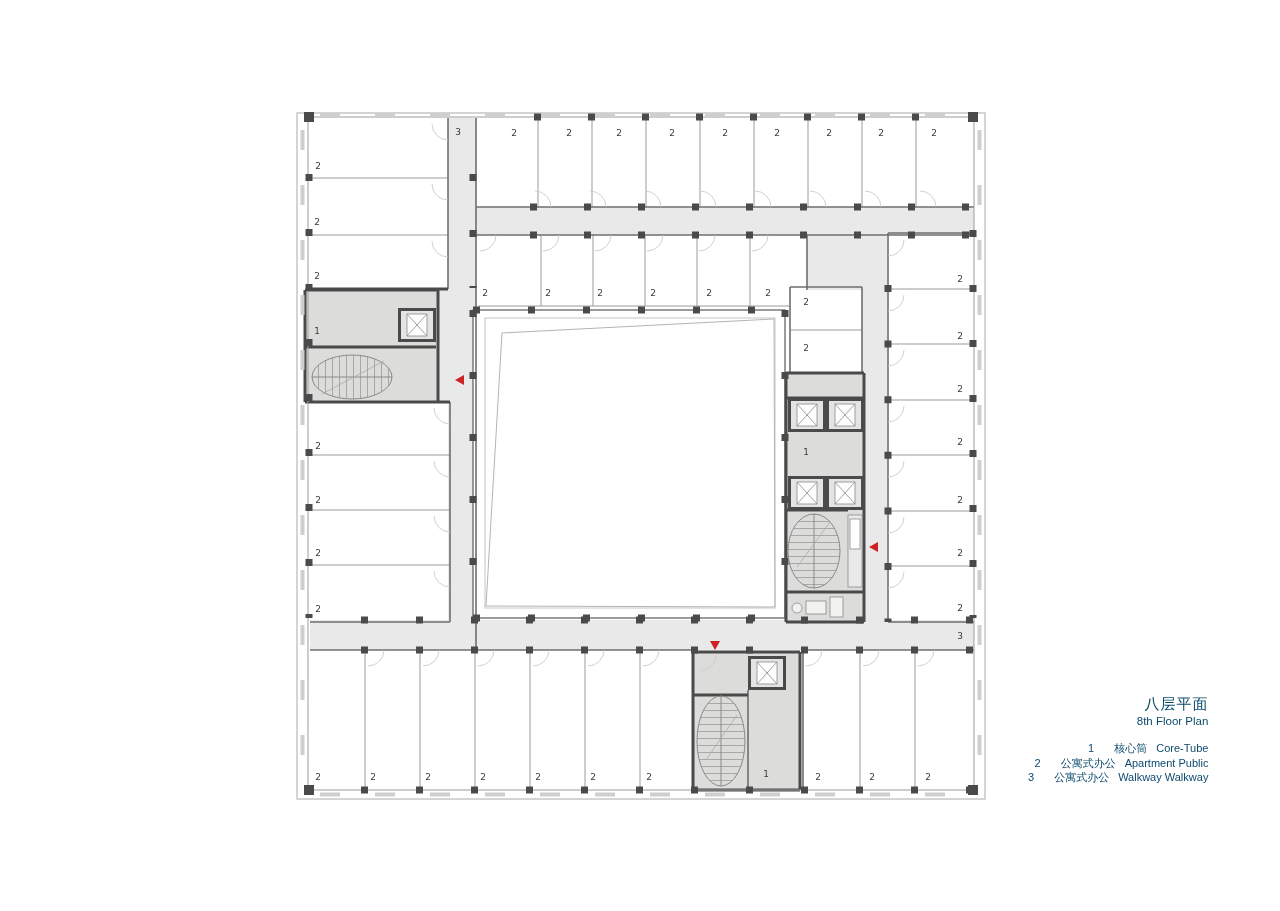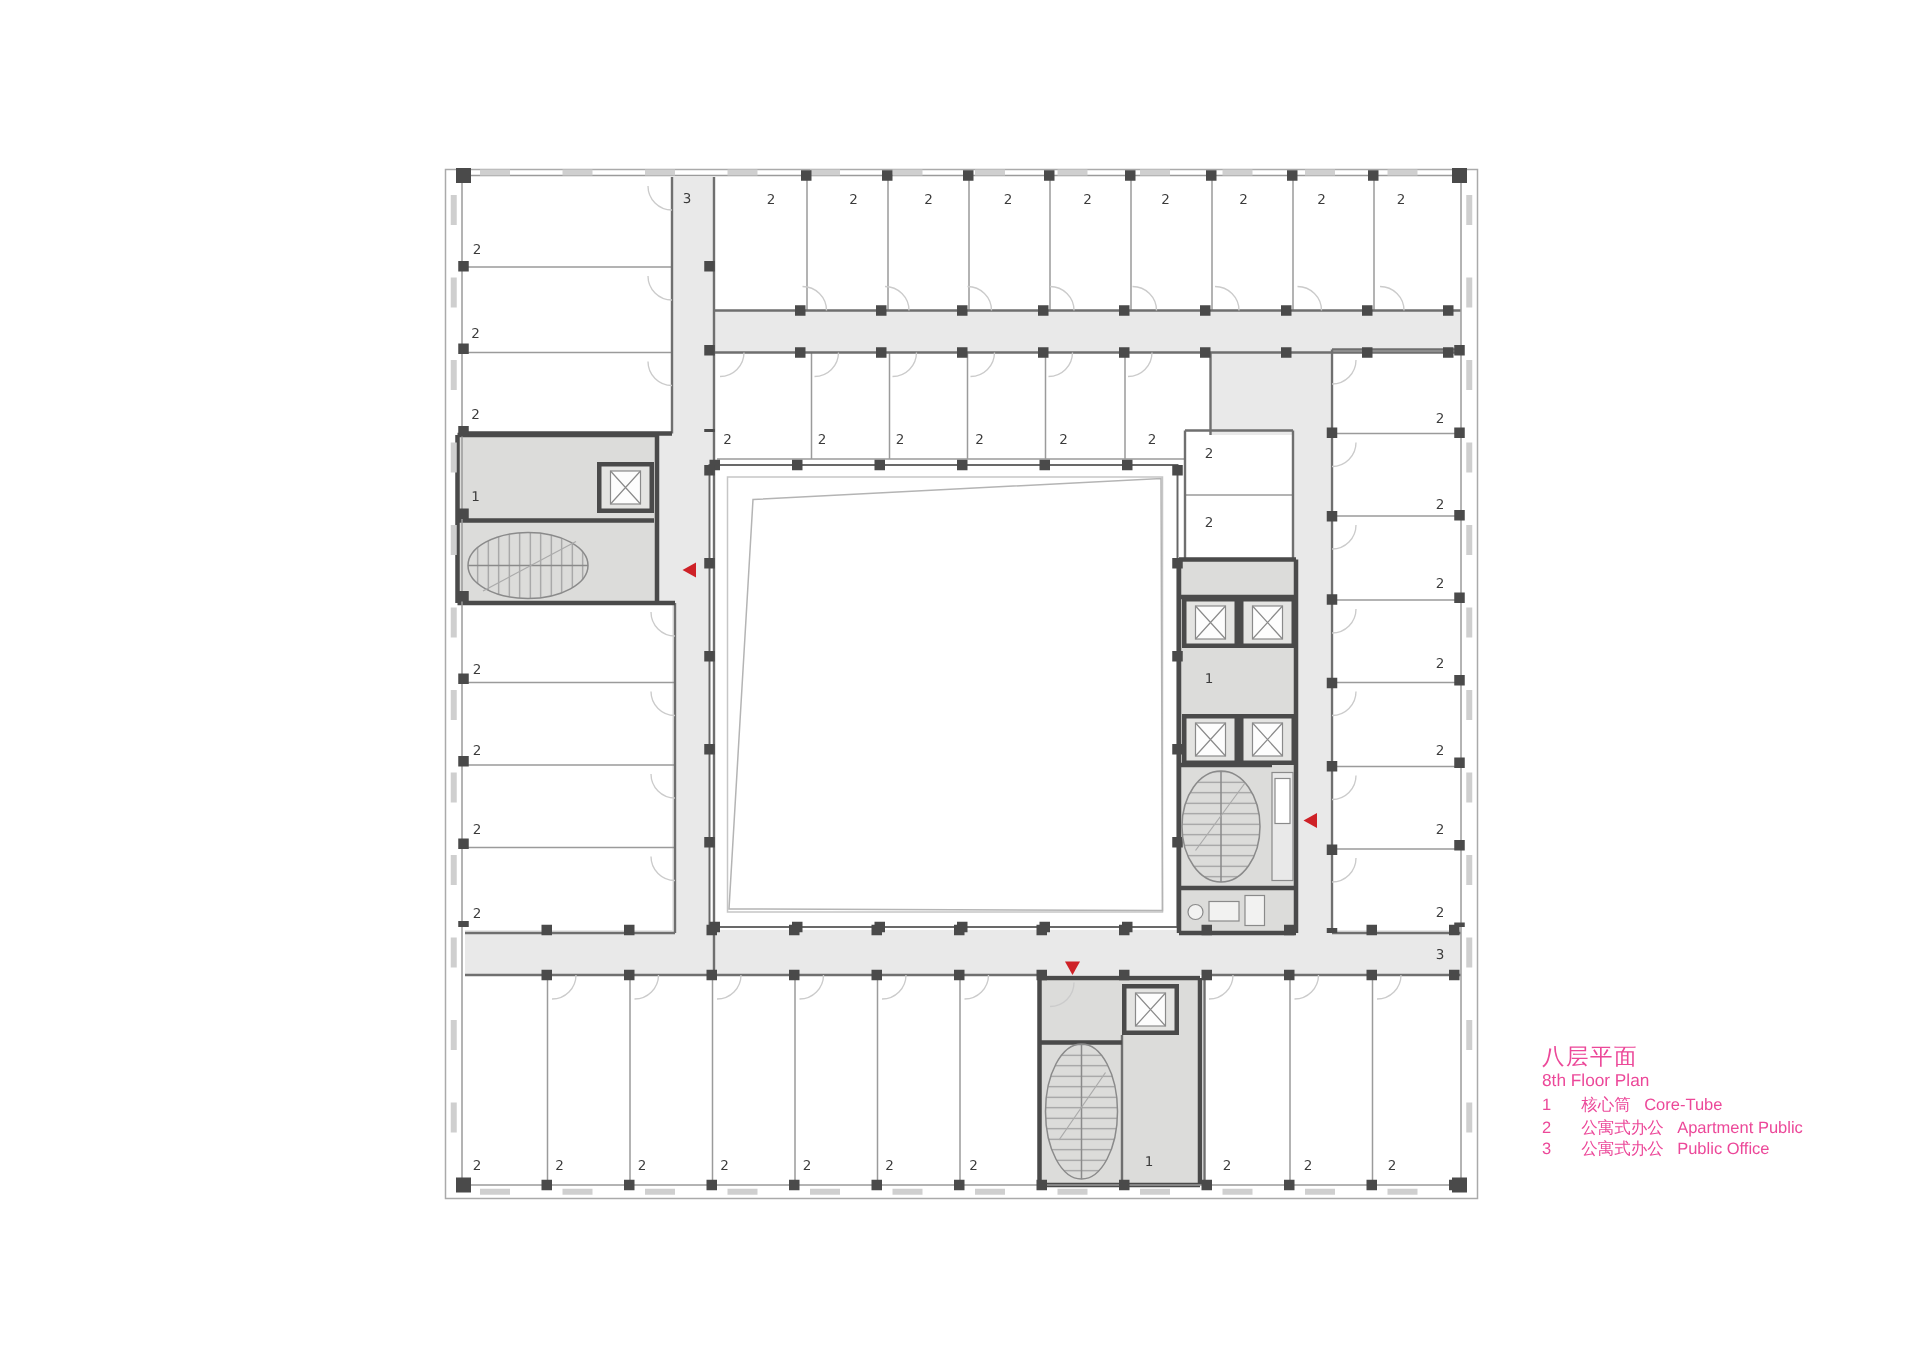--- a/index.html
+++ b/index.html
@@ -5,23 +5,23 @@
   html,body{margin:0;padding:0;background:#ffffff;}
   body{width:1280px;height:911px;position:relative;font-family:"Liberation Sans",sans-serif;overflow:hidden;}
   svg{position:absolute;left:0;top:0;}
   .w-thin{stroke:#9b9b9b;stroke-width:1;fill:none;}
   .w-med{stroke:#6f6f6f;stroke-width:1.6;fill:none;}
   .w-thick{stroke:#4a4a4a;stroke-width:3;fill:none;}
   .cols{stroke:#4a4a4a;stroke-width:7;fill:none;}
   .win{stroke:#cfcfcf;stroke-width:4;fill:none;}
   .fix{fill:#f2f2f1;stroke:#8a8a8a;stroke-width:0.8;}
   .room-label{font-family:"DejaVu Sans",sans-serif;font-size:9px;fill:#3a3a3a;text-anchor:middle;}
-  .legend{position:absolute;left:1028px;top:695px;color:#ec4899;}
+  .legend{position:absolute;left:1028px;top:695px;color:#0c4a6e;text-align:right;}
   .legend-title-zh{font-size:15px;letter-spacing:1px;}
-  .legend-title-en{font-size:11.5px;margin-top:1px;margin-bottom:3px;}
+  .legend-title-en{font-size:11.5px;margin-top:1px;margin-bottom:14px;}
   .legend-item{font-size:11px;line-height:14.5px;white-space:nowrap;}
   .legend-item .zh{margin-left:20px;}
   .legend-item .en{margin-left:9px;}
 </style>
 </head>
 <body>
 
 <svg width="1280" height="911" viewBox="0 0 1280 911">
   <defs>
     <pattern id="pvt" patternUnits="userSpaceOnUse" width="7" height="7">
@@ -232,15 +232,15 @@
 <div class="legend">
   <div class="legend-title-zh">八层平面</div>
   <div class="legend-title-en">8th Floor Plan</div>
   <div class="legend-item">
     <span>1</span><span class="zh">核心筒</span><span class="en">Core-Tube</span>
   </div>
   <div class="legend-item">
     <span>2</span><span class="zh">公寓式办公</span><span class="en">Apartment Public</span>
   </div>
   <div class="legend-item">
-    <span>3</span><span class="zh">公寓式办公</span><span class="en">Public Office</span>
+    <span>3</span><span class="zh">公寓式办公</span><span class="en">Walkway Walkway</span>
   </div>
 </div>
 
 </body></html>

